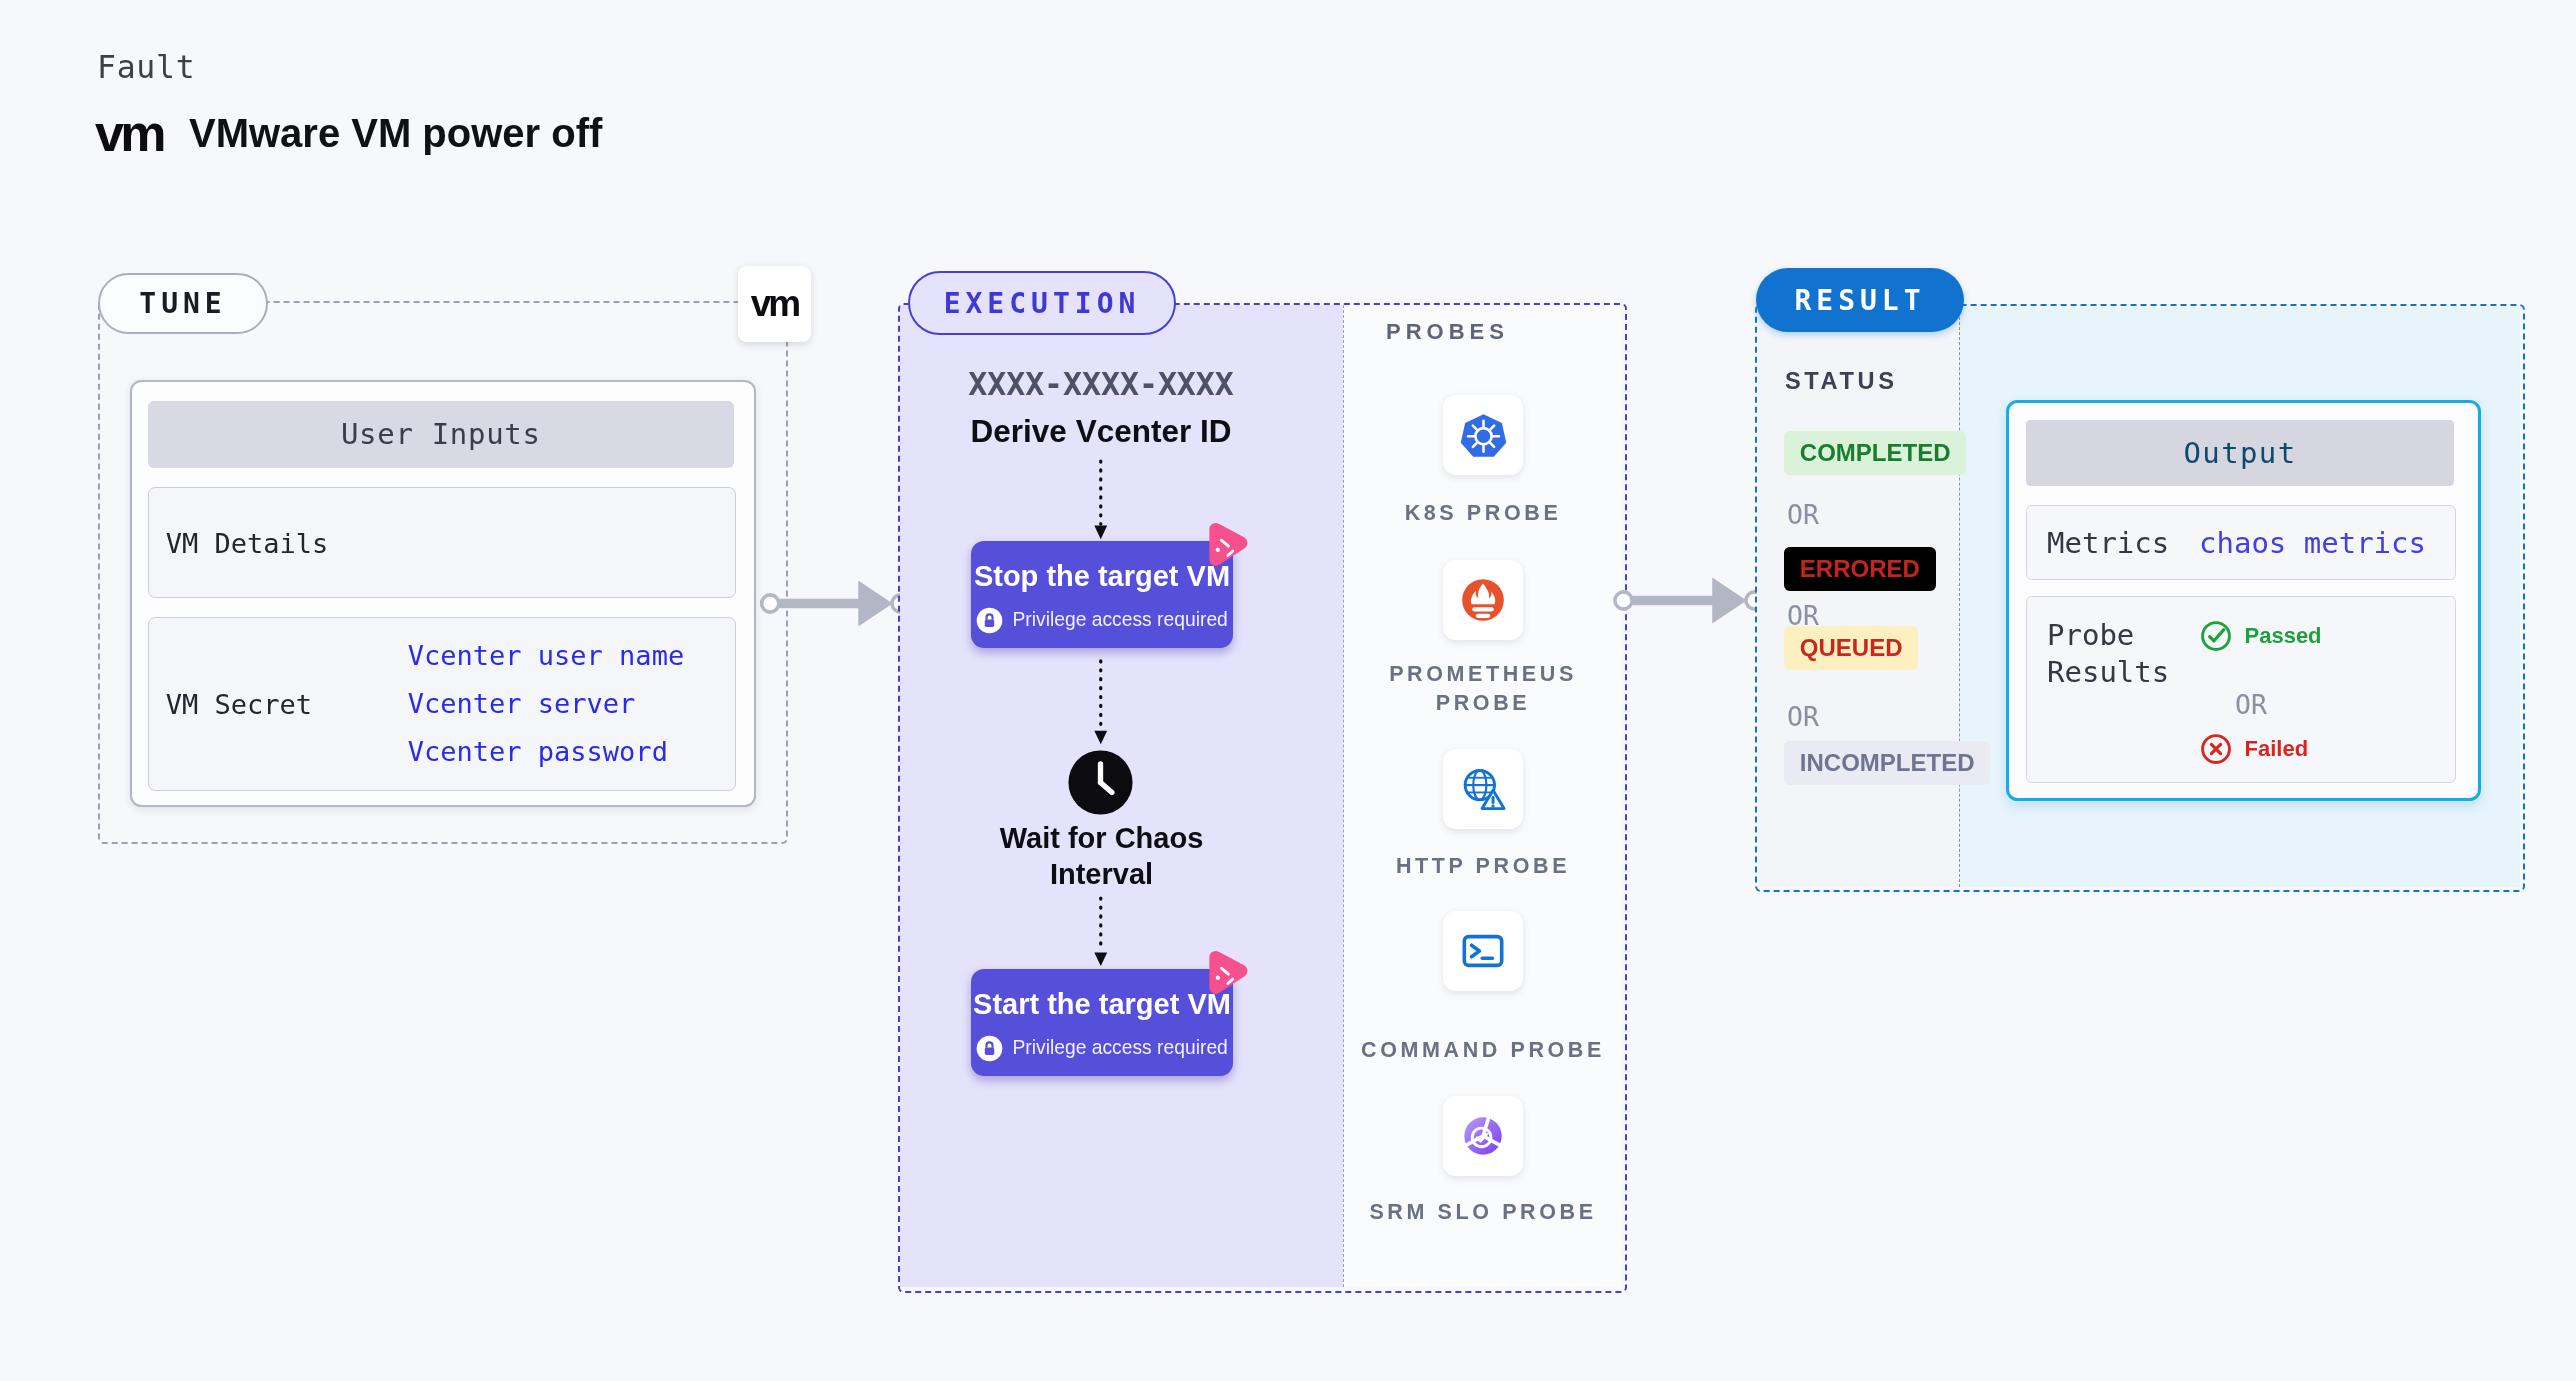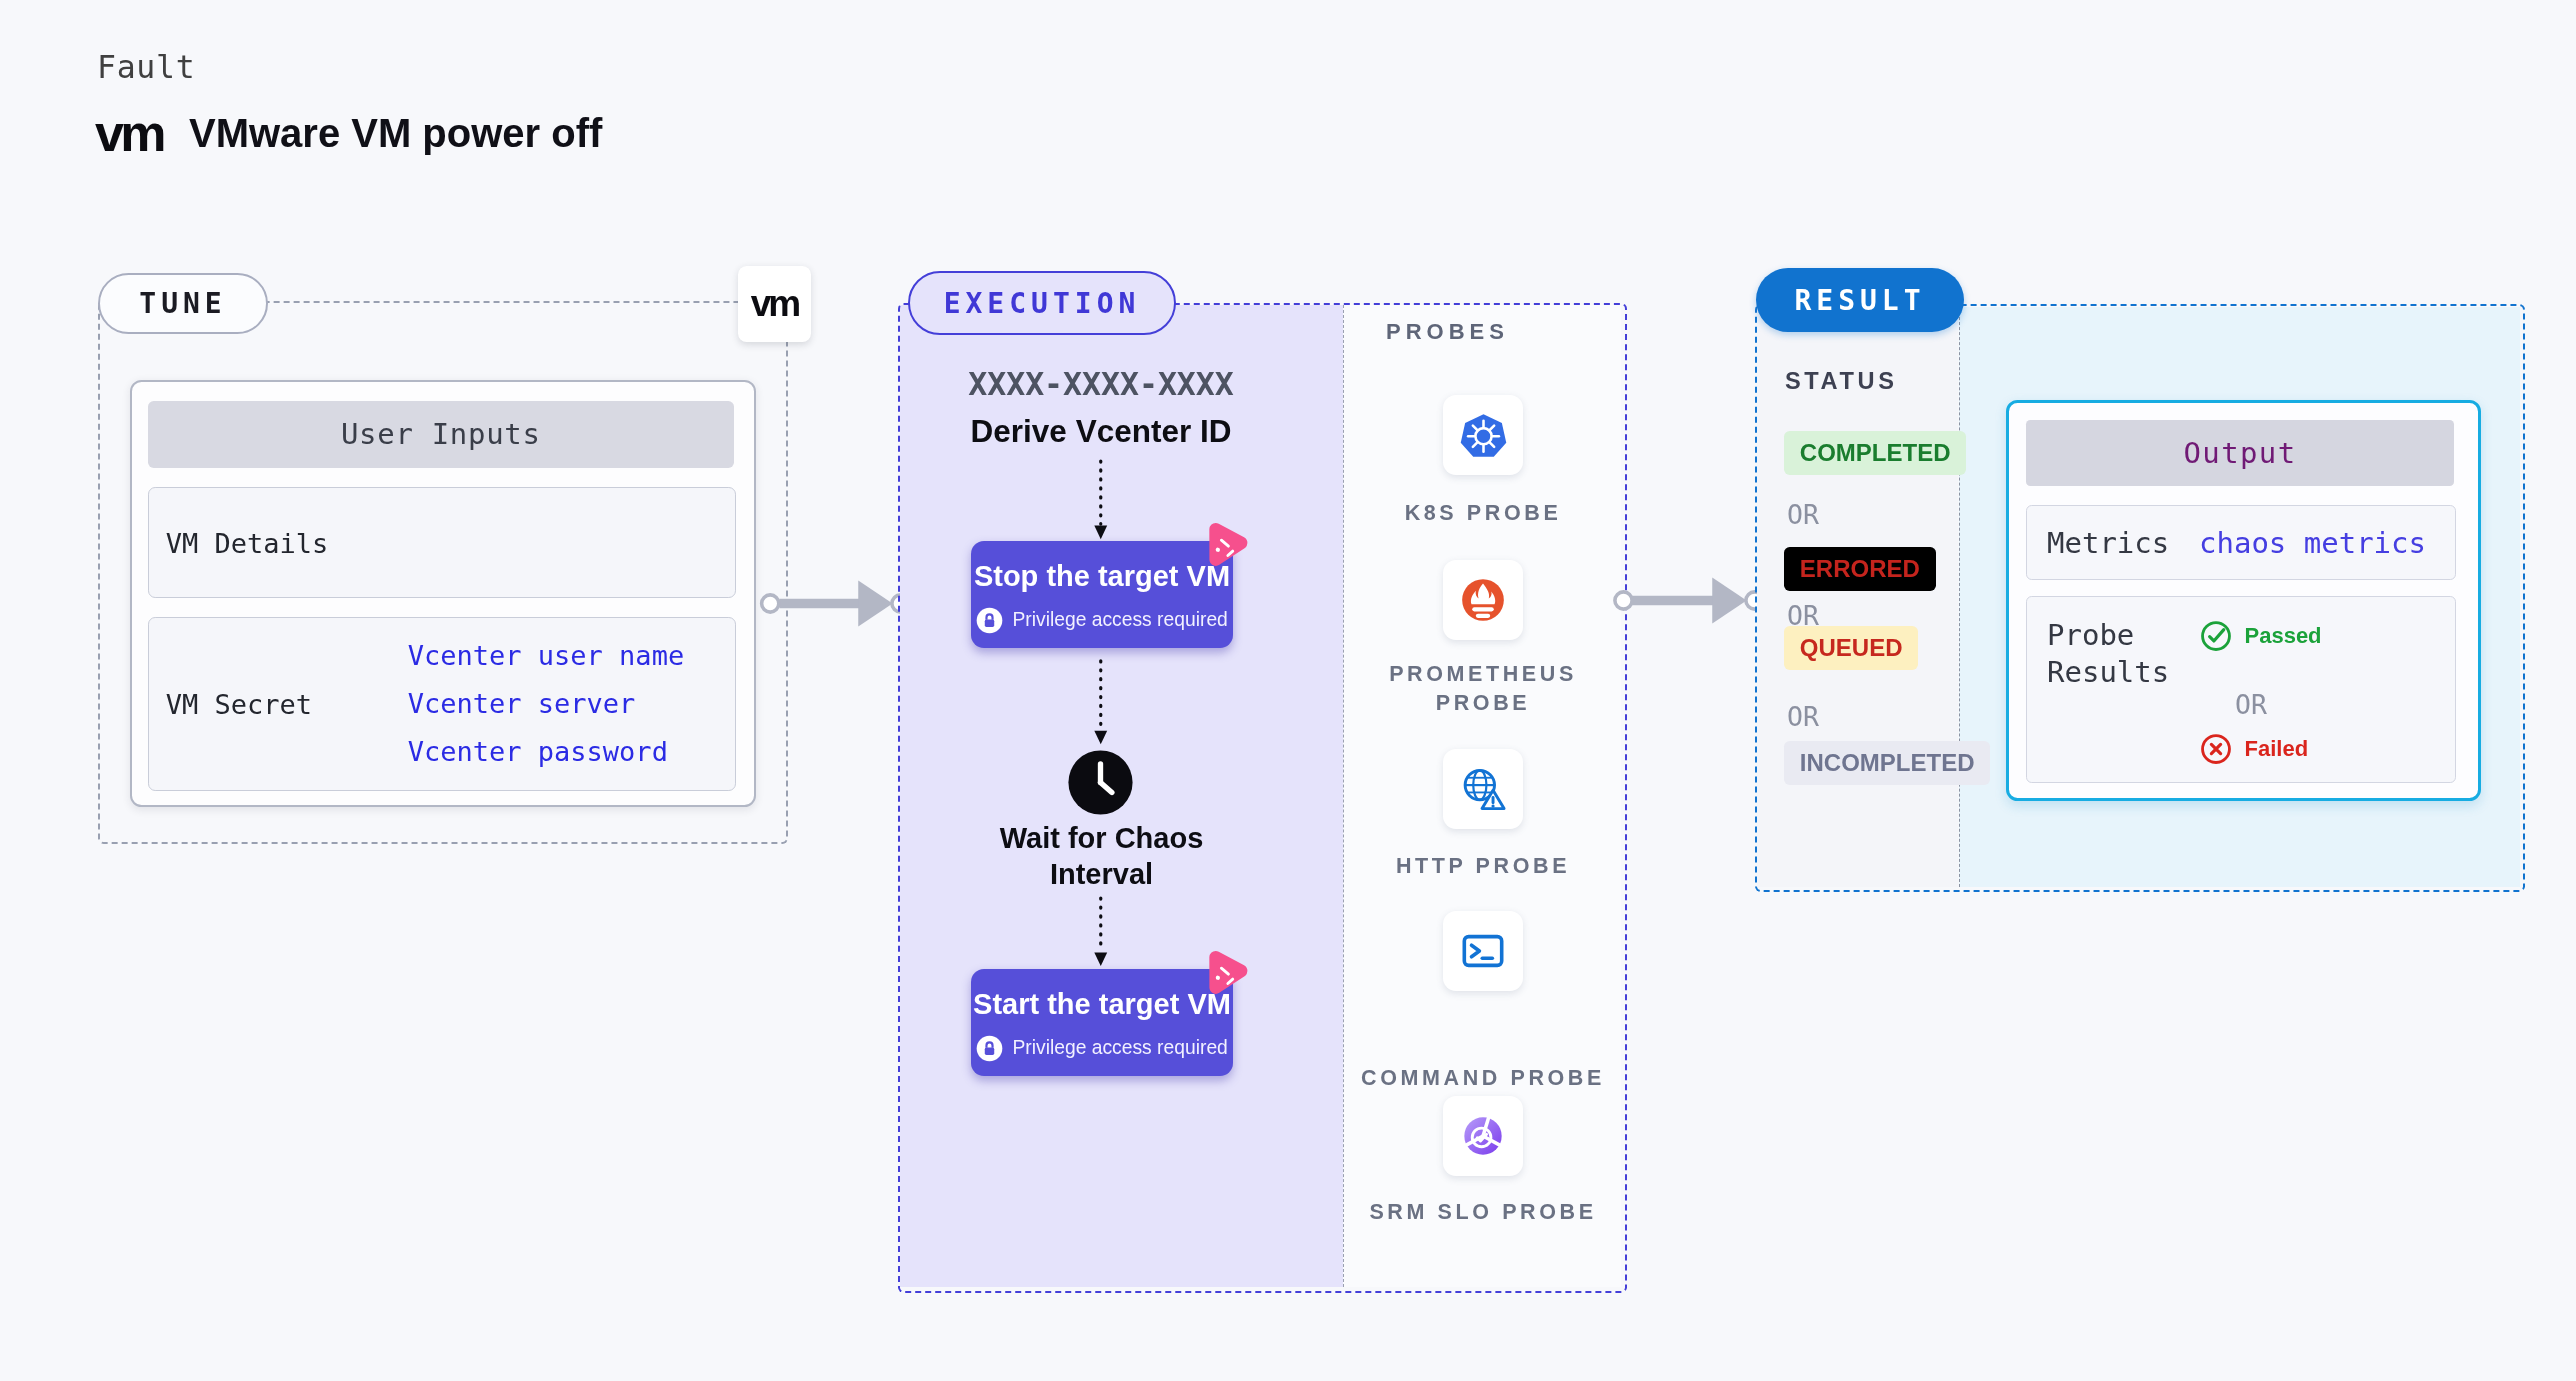--- a/index.html
+++ b/index.html
@@ -71,21 +71,21 @@
 
   
   .result-left-fill{left:1757px;top:307px;width:201px;height:580px;background:#f4f5f9;}
   .result-right-fill{left:1959px;top:307px;width:561px;height:580px;background:#e7f4fb;border-left:1.4px dashed #8b92a2;box-sizing:border-box;}
   .status-title{left:1785px;top:368px;font-size:23.6px;font-weight:bold;letter-spacing:3.6px;color:#3d4152;}
   .status-badge{left:1784px;padding:7.9px 15.8px;border-radius:5.7px;font-size:24px;font-weight:bold;}
   .or-sep{left:1787px;font-size:26.5px;color:#8b90a0;}
   .output-card{left:2006px;top:400px;width:469px;height:395px;background:#fdfdff;border:3.6px solid #17ace2;
                border-radius:11.5px;box-shadow:0 4.3px 11.5px rgba(23,140,200,.18);}
   .out-header{position:absolute;left:17px;top:17px;width:428px;height:66px;background:#d5d6e0;border-radius:4.3px;
-              display:flex;align-items:center;justify-content:center;font-size:29px;color:#701a75;letter-spacing:1.4px;}
+              display:flex;align-items:center;justify-content:center;font-size:29px;color:#0c4a6e;letter-spacing:1.4px;}
   .out-row{position:absolute;left:17px;width:428px;background:#f6f7fb;border:1.4px solid #d3d6e2;border-radius:5.7px;}
   .out-row-metrics{top:102px;height:73px;}
   .out-row-probe{top:193px;height:185px;}
   .out-label{position:absolute;left:20px;font-size:29px;color:#343843;line-height:37px;}
   .metrics-value{position:absolute;left:172px;top:50%;transform:translateY(-50%);font-size:29px;color:#453ee1;}
   .verdict{position:absolute;left:172px;display:flex;align-items:center;gap:11.5px;font-size:22px;font-weight:bold;}
   .verdict-pass{top:21.5px;color:#1ba23a;}
   .verdict-fail{top:135px;color:#da251d;}
   .out-or{position:absolute;left:208px;top:92px;font-size:26.5px;color:#8b90a0;}
 </style>
@@ -243,21 +243,21 @@
 </div>
 <div class="abs probe-label sans" style="top:852px;">HTTP PROBE</div>
 
 <div class="abs probe-card" style="top:911px;">
   <svg width="46" height="46" viewBox="0 0 64 64">
     <rect x="6" y="12" width="52" height="40" rx="6" stroke="#1273d4" stroke-width="5" fill="none"></rect>
     <polyline points="16,24 27,32 16,40" stroke="#1273d4" stroke-width="5" fill="none" stroke-linecap="round" stroke-linejoin="round"></polyline>
     <line x1="31" y1="42" x2="45" y2="42" stroke="#1273d4" stroke-width="5" stroke-linecap="round"></line>
   </svg>
 </div>
-<div class="abs probe-label sans" style="top:1064px;">COMMAND PROBE</div>
+<div class="abs probe-label sans" style="top:1036px;">COMMAND PROBE</div>
 
 <div class="abs probe-card" style="top:1096px;">
   <svg width="46" height="46" viewBox="0 0 64 64">
     <defs>
       <linearGradient id="srmg" x1="0" y1="0" x2="1" y2="1">
         <stop offset="0" stop-color="#b79cf9"></stop>
           <stop offset="1" stop-color="#7a3bec"></stop>
       </linearGradient>
     </defs>
     <circle cx="32" cy="32" r="26" fill="url(#srmg)"></circle>

